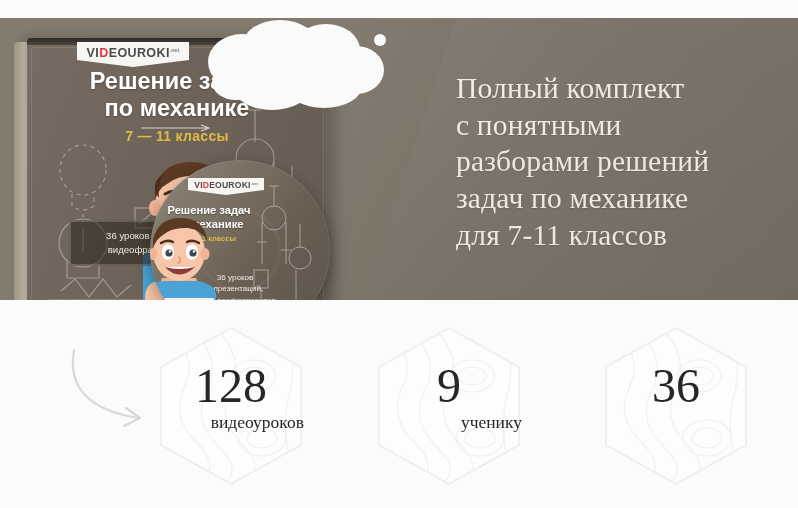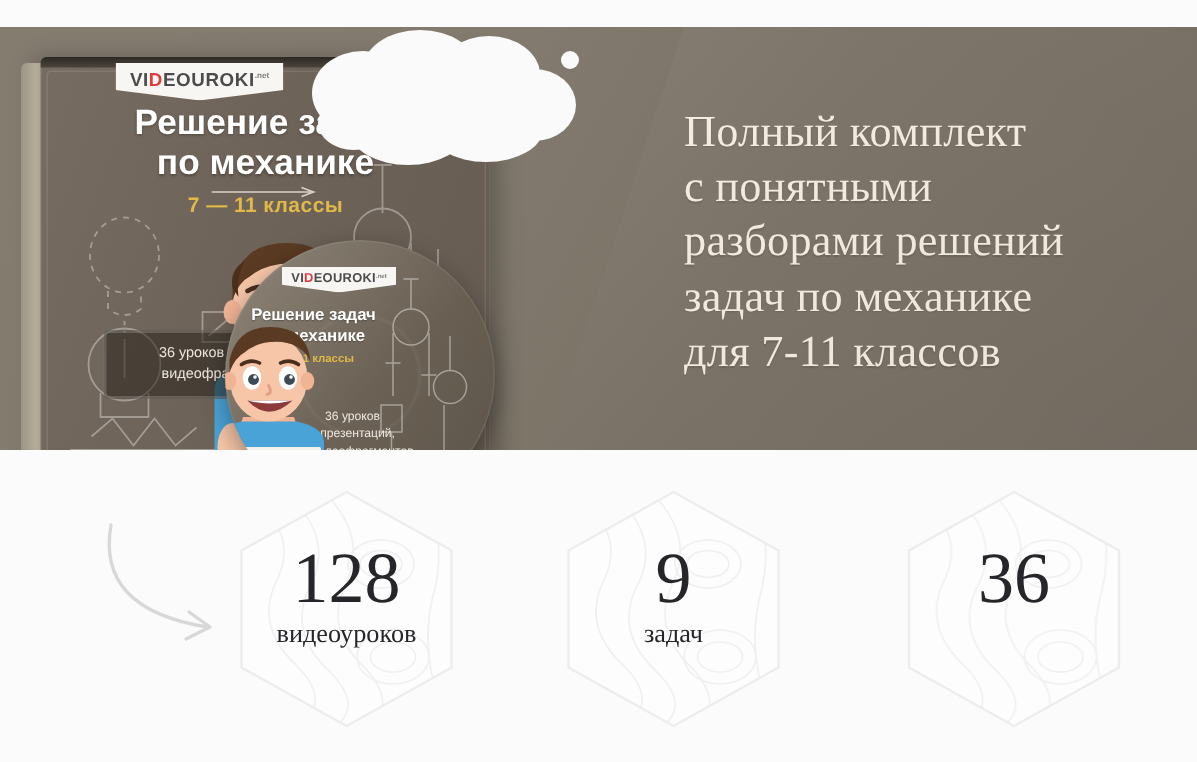--- a/index.html
+++ b/index.html
@@ -160,21 +160,21 @@
   .hex{
     position:absolute;width:146px;height:160px;
   }
   .hex svg{position:absolute;left:0;top:0;}
   .hex-num{
     position:absolute;left:0;top:36px;width:100%;text-align:center;
     font-family:"Liberation Serif", serif;
     font-size:48px;color:#26262a;line-height:1;
   }
   .hex-lab{
-    position:absolute;left:0;top:86px;width:100%;text-align:center;
+    position:absolute;left:0;top:86px;width:100%;text-align:right;
     font-family:"Liberation Serif", serif;
     font-size:17.5px;color:#26262a;
   }
   .arrow-left{position:absolute;left:60px;top:336px;width:120px;height:110px;}
 </style>
 </head>
 <body>
 
 <div id="stage">
 
@@ -408,21 +408,21 @@
     </svg>
     <div class="hex-num">128</div>
     <div class="hex-lab">видеоуроков</div>
   </div>
 
   <div class="hex" style="left:376px;top:326px;">
     <svg width="146" height="160" viewBox="0 0 146 160">
       <polygon points="73,2 143,41 143,119 73,158 3,119 3,41" fill="url(#wood1)" stroke="#ededed" stroke-width="1.6"></polygon>
     </svg>
     <div class="hex-num">9</div>
-    <div class="hex-lab">задач</div>
+    <div class="hex-lab">ученику</div>
   </div>
 
   <div class="hex" style="left:603px;top:326px;">
     <svg width="146" height="160" viewBox="0 0 146 160">
       <polygon points="73,2 143,41 143,119 73,158 3,119 3,41" fill="url(#wood1)" stroke="#ededed" stroke-width="1.6"></polygon>
     </svg>
     <div class="hex-num">36</div>
   </div>
 
 </div>

